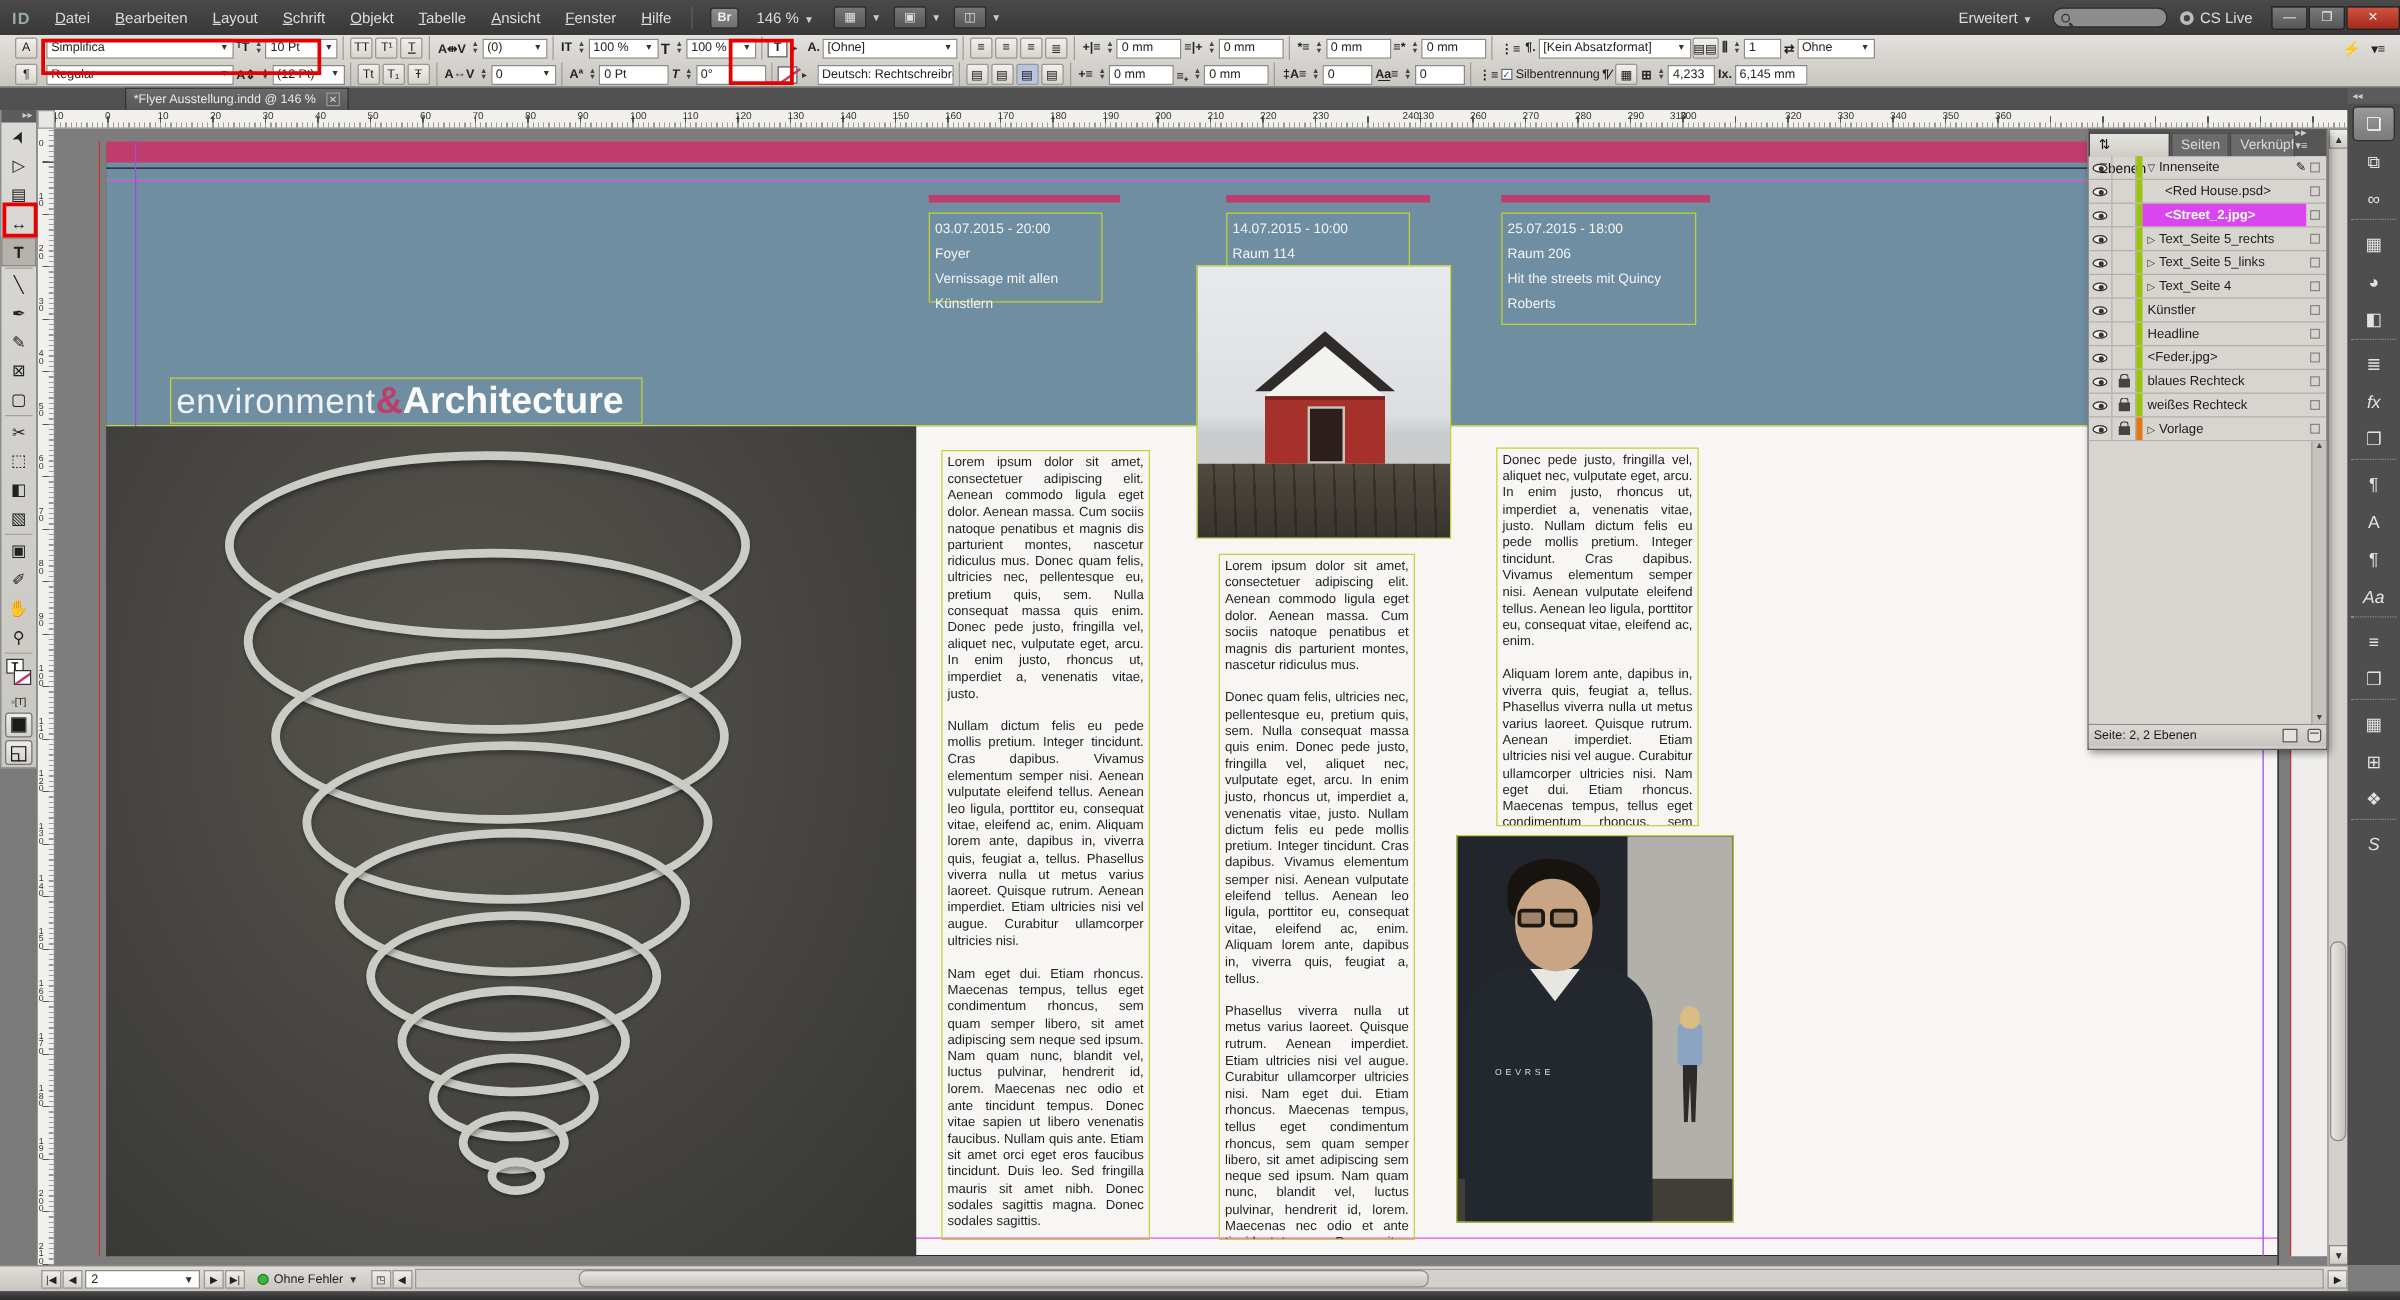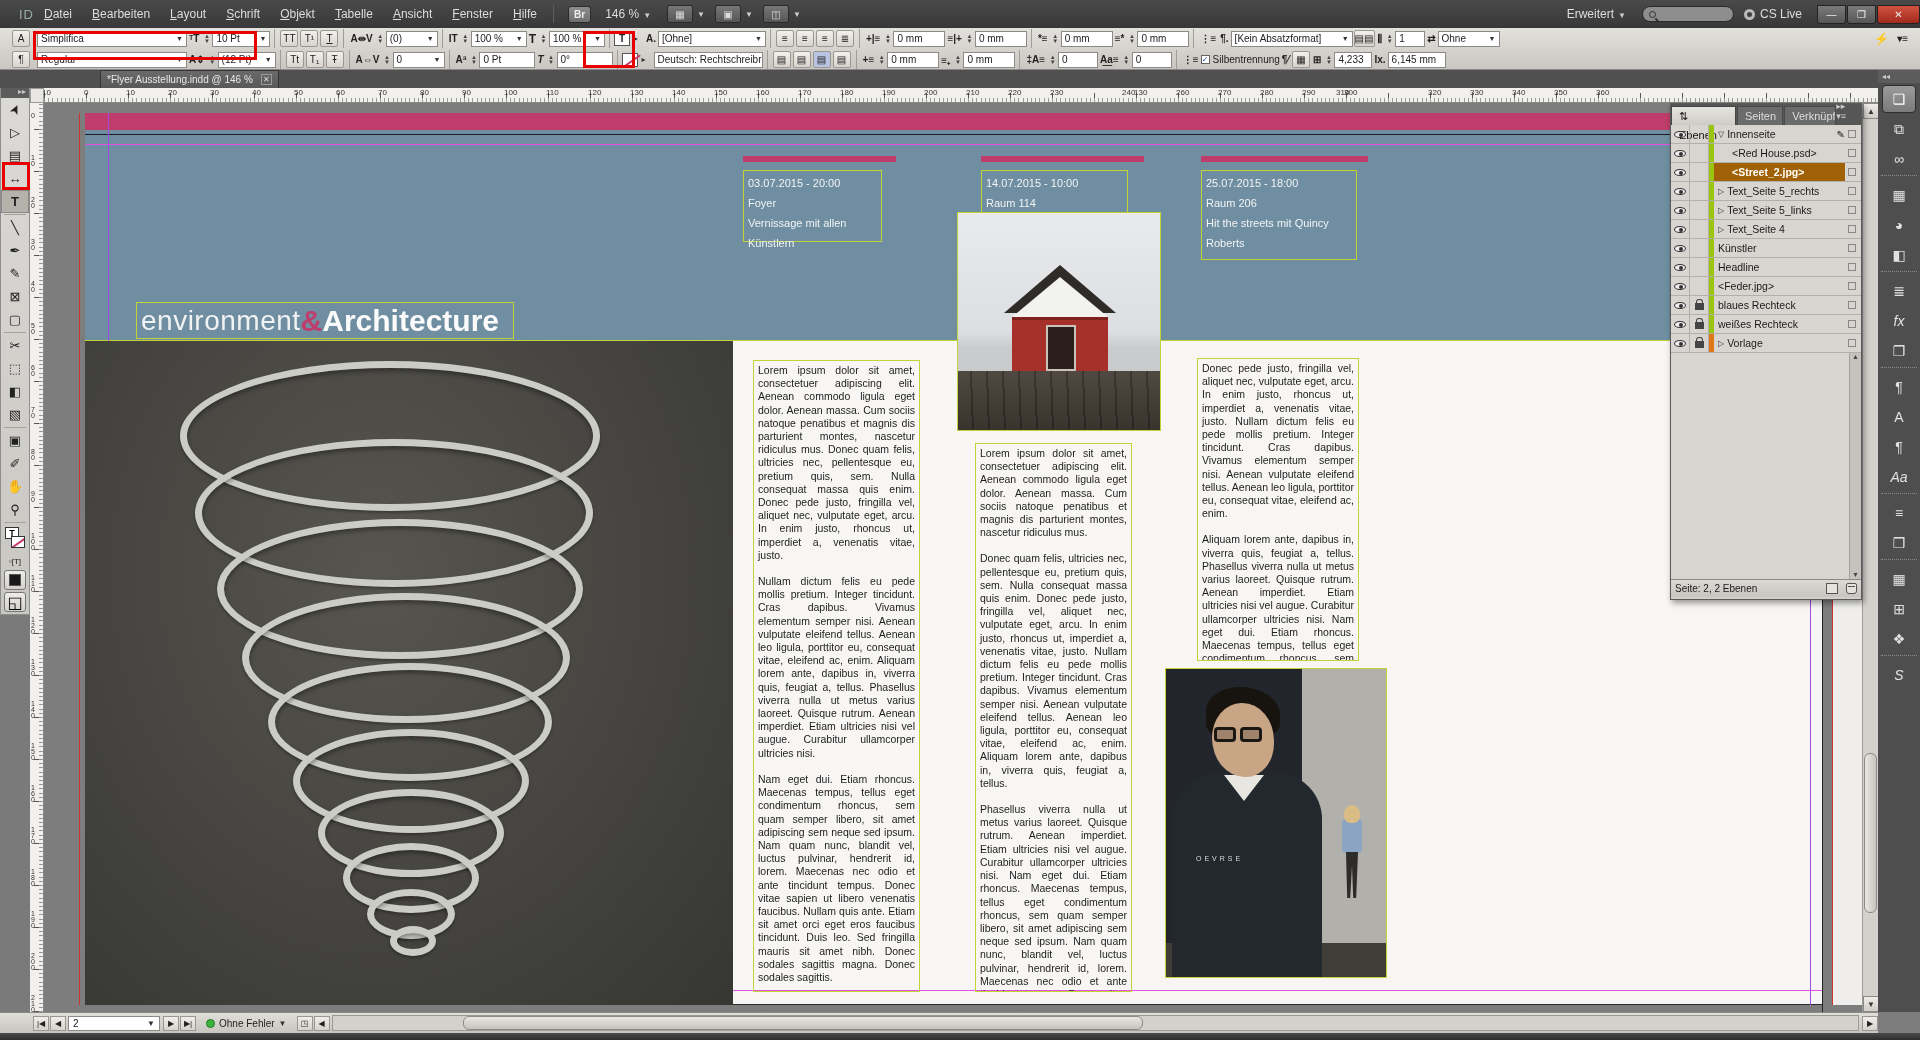--- a/index.html
+++ b/index.html
@@ -4,21 +4,21 @@
 <style>
   * { margin:0; padding:0; box-sizing:border-box; }
   html,body { width:1920px; height:1040px; overflow:hidden; background:#3c3c3c;
     font-family:"Liberation Sans", sans-serif; }
   #app { position:relative; width:1920px; height:1040px; background:#7d7d7d; }
 
   
   #menubar { position:absolute; left:0; top:0; width:1920px; height:28px;
     background:linear-gradient(#4a4a4a,#383838); color:#ddd; font-size:12px;
     display:flex; align-items:center; z-index:40; }
-  #logo { width:34px; text-align:right; font-weight:normal; color:#9aa; font-size:13px; letter-spacing:1px; }
+  #logo { width:34px; text-align:center; font-weight:bold; color:#9aa; font-size:13px; letter-spacing:1px; }
   .menu-item { padding:0 10px; height:28px; line-height:28px; cursor:default; }
   .menu-item .u { text-decoration:underline; }
   .mb-sep { width:1px; height:18px; background:#5e5e5e; margin:0 6px; }
   #br-btn { background:linear-gradient(#8d8d8d,#6f6f6f); border:1px solid #2c2c2c; border-radius:3px;
     color:#eee; font-size:10px; font-weight:bold; padding:2px 5px; margin:0 8px; }
   .zoom-combo { color:#ddd; margin:0 6px; }
   .dd-arrow { font-size:8px; color:#ccc; margin-left:4px; }
   .view-btn { width:26px; height:18px; border:1px solid #2a2a2a; border-radius:2px; margin-left:10px;
     background:linear-gradient(#777,#555); display:inline-flex; align-items:center; justify-content:center;
     color:#ddd; font-size:10px; }
@@ -189,21 +189,21 @@
   .lrow { display:flex; align-items:center; height:19px; border-bottom:1px solid #b3b0ab; }
   .lcell { width:19px; height:100%; border-right:1px solid #b3b0ab; display:flex; align-items:center; justify-content:center; }
   .eye { width:12px; height:7px; border:1px solid #333; border-radius:50%; position:relative; background:#eee; }
   .eye::after { content:""; position:absolute; left:3.5px; top:1px; width:4px; height:4px; background:#333; border-radius:50%; }
   .lock { width:9px; height:7px; background:#444; position:relative; margin-top:3px; }
   .lock::before { content:""; position:absolute; left:1px; top:-4px; width:5px; height:4px;
     border:1.5px solid #444; border-bottom:none; border-radius:3px 3px 0 0; }
   .colorbar { width:5px; height:100%; }
   .lname { flex:1; height:100%; display:flex; align-items:center; padding-left:4px; white-space:nowrap; overflow:hidden; }
   .lname .caret { font-size:8px; margin-right:3px; color:#333; }
-  .lname.sel { background:#a16207; color:#fff; font-weight:bold; }
+  .lname.sel { background:#d946ef; color:#fff; font-weight:bold; }
   .lsq { width:8px; height:8px; border:1px solid #888; margin:0 5px 0 3px; background:#d8d5d0; }
   .lpen { font-size:10px; margin-left:auto; }
   #lp-list-empty { height:226px; background:#d8d5d0; position:relative; }
   #lp-scroll { position:absolute; right:0; top:0; width:12px; height:100%; background:#c6c3be; border-left:1px solid #a5a29d; }
   #lp-status { height:18px; border-top:1px solid #8d8a85; background:linear-gradient(#dddad5,#c8c5c0);
     display:flex; align-items:center; font-size:10px; padding:0 4px; }
   .lp-mini { width:12px; height:11px; border:1px solid #555; background:#e5e2dd; margin-left:8px; position:relative; }
   .lp-trash { width:11px; height:11px; margin-left:8px; position:relative; border:1px solid #555;
     border-radius:2px 2px 3px 3px; background:#e5e2dd; }
   .lp-trash::before { content:""; position:absolute; left:1px; top:2px; right:1px; height:1px; background:#555; }

